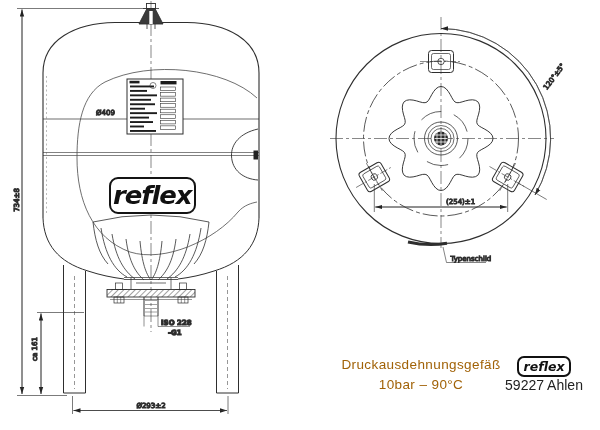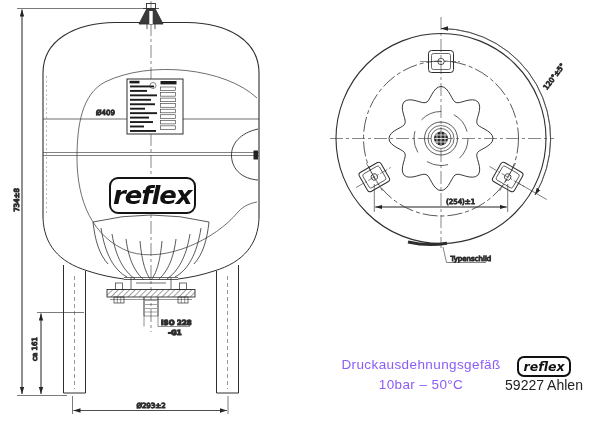--- a/index.html
+++ b/index.html
@@ -7,21 +7,21 @@
           font-family:"Liberation Sans",sans-serif;}
   #drawing{position:absolute;left:0;top:0;}
   svg text{font-family:"DejaVu Sans",sans-serif;fill:#1d1d1d;}
   .dimtxt{font-size:7px;}
   .vessel-logo{position:absolute;left:109px;top:177px;width:87px;height:37px;
       border:2px solid #141414;border-radius:9px;display:flex;align-items:center;justify-content:center;
       background:#fff;box-sizing:border-box;}
   .vessel-logo span{font-family:"DejaVu Sans",sans-serif;font-style:italic;font-weight:900;
       font-size:24px;color:#111;letter-spacing:-1px;transform:scaleX(1.08);}
   .titleblock{position:absolute;left:330px;top:355px;width:182px;text-align:center;
-      color:#8b5cf6;font-size:13.5px;line-height:20px;letter-spacing:.4px;font-weight:400;}
+      color:#a16207;font-size:13.5px;line-height:20px;letter-spacing:.4px;font-weight:400;}
   .mfr{position:absolute;left:489px;top:354px;width:110px;text-align:center;color:#222;}
   .mfr-logo{width:54px;height:21px;margin:2px auto 4px auto;border:2.5px solid #111;border-radius:7px;
       display:flex;align-items:center;justify-content:center;background:#fff;box-sizing:border-box;}
   .mfr-logo span{font-style:italic;font-weight:900;font-size:12.5px;color:#111;
       font-family:"DejaVu Sans",sans-serif;letter-spacing:0;}
   .mfr-name{font-size:8.3px;line-height:9.5px;white-space:nowrap;}
   .mfr-city{font-size:14px;line-height:9.5px;}
 </style>
 </head>
 <body>
@@ -219,21 +219,21 @@
     <text class="dimtxt" x="450.5" y="260.5" font-size="6.8">Typenschild</text>
   </g>
 </svg>
 
 <div class="vessel-logo">
   <span>reflex</span>
 </div>
 
 <div class="titleblock">
   <div>Druckausdehnungsgefäß</div>
-  <div>10bar – 50°C</div>
+  <div>10bar – 90°C</div>
 </div>
 
 <div class="mfr">
   <div class="mfr-logo">
     <span>reflex</span>
   </div>
   <div class="mfr-city">59227 Ahlen</div>
 </div>
 
 </div>

